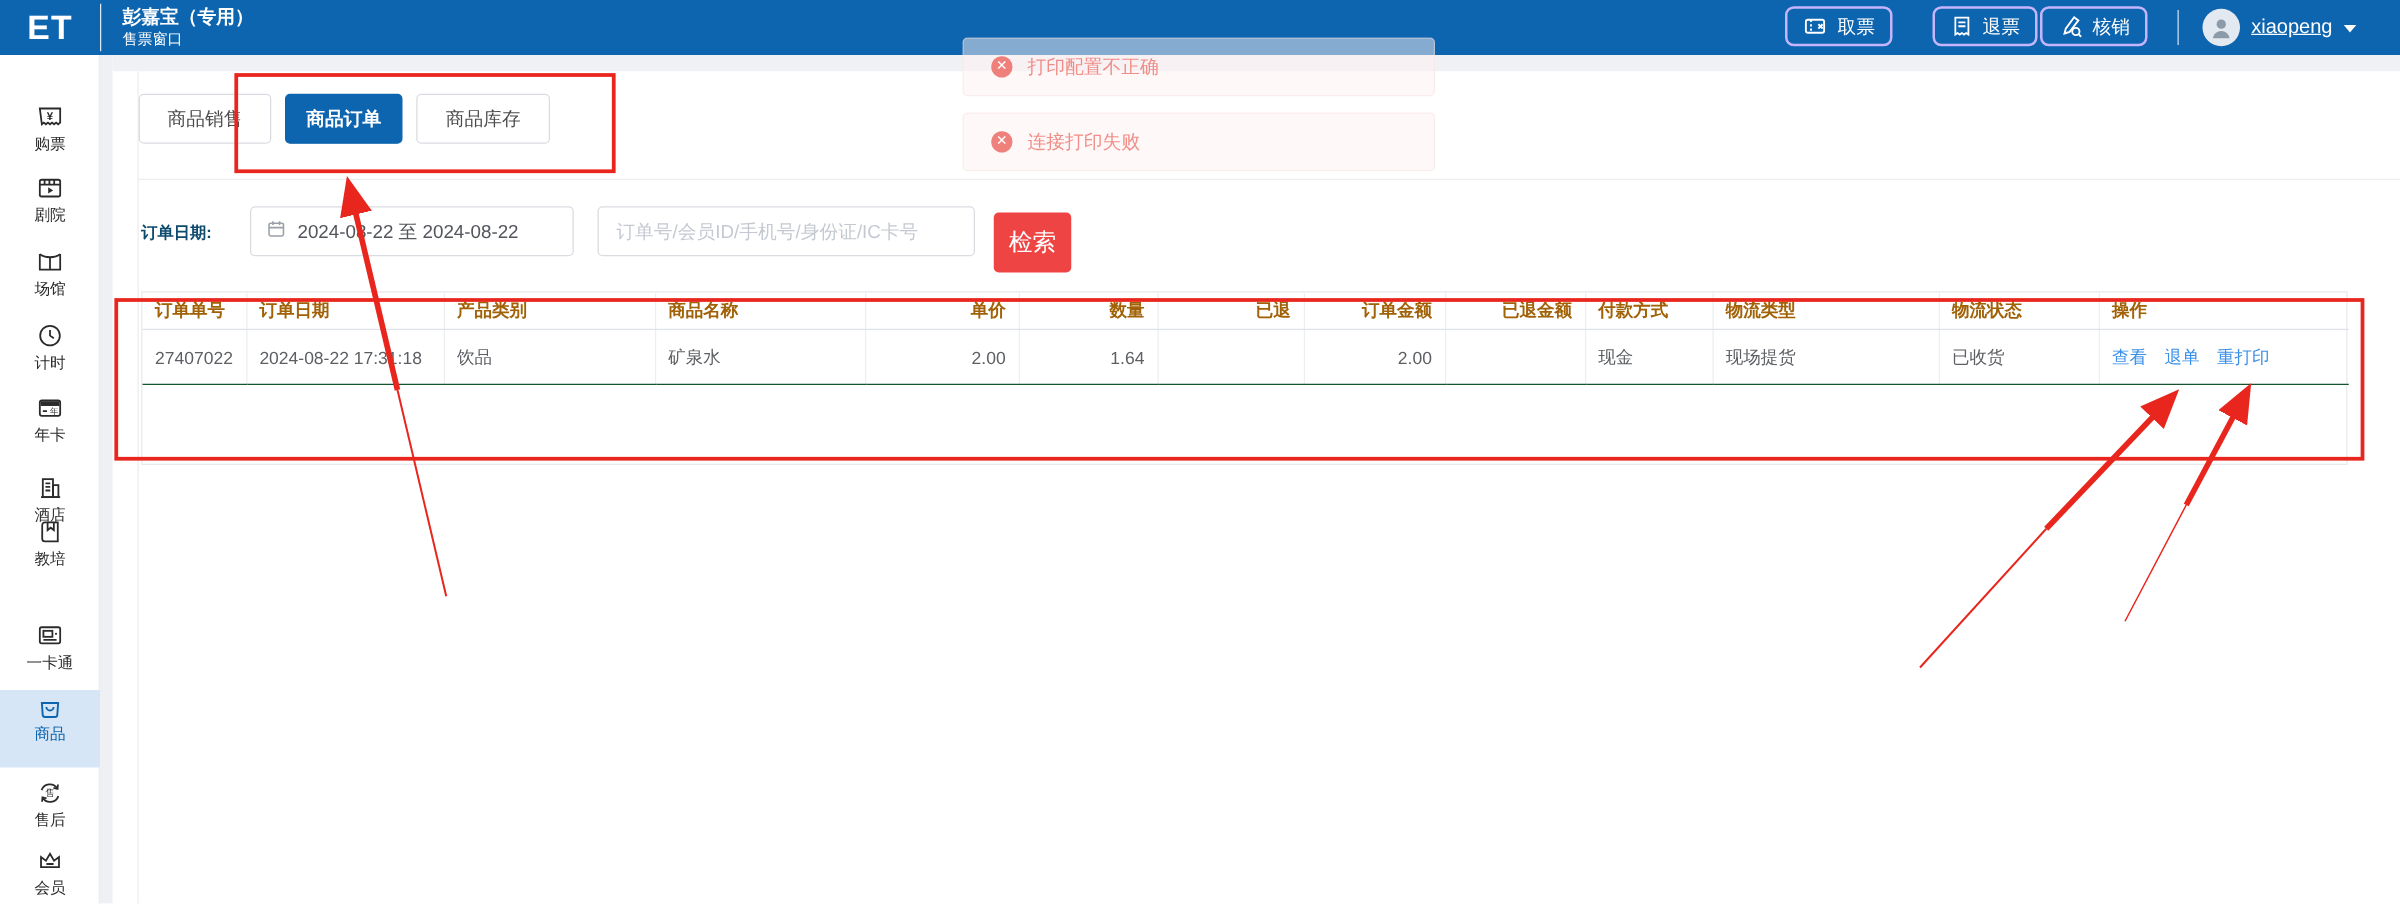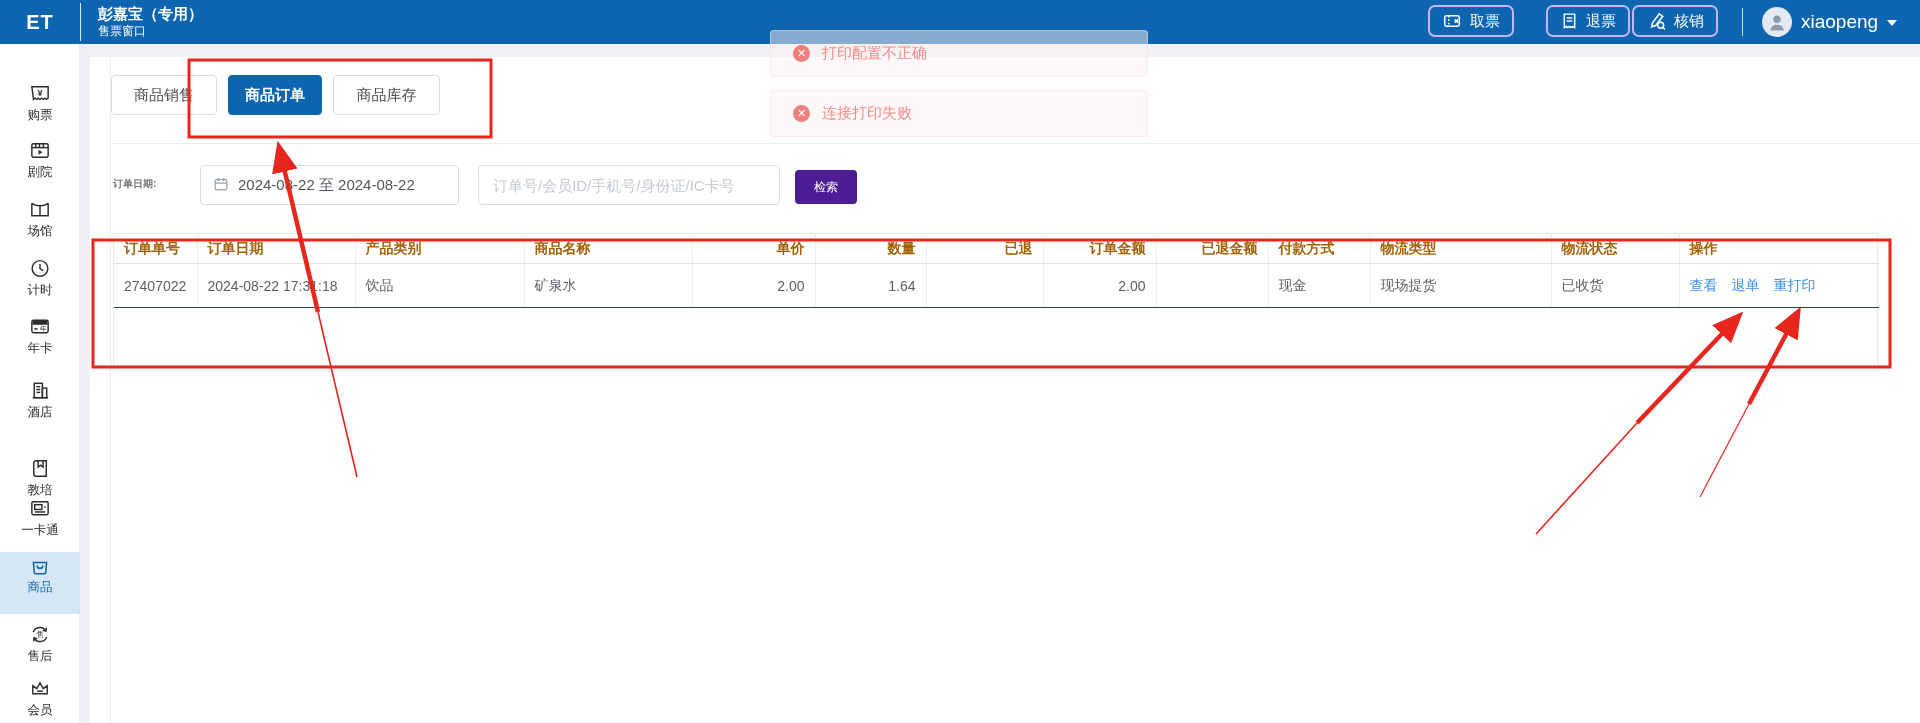--- a/index.html
+++ b/index.html
@@ -3,62 +3,62 @@
 <meta charset="utf-8">
 <style>
   html,body{margin:0;padding:0;background:#fff;}
   .root{position:relative;width:1920px;height:723px;overflow:hidden;background:#fff;
         font-family:"Liberation Sans","DejaVu Sans",sans-serif;}
   .abs{position:absolute;box-sizing:border-box;}
 
   
   .topbar{left:0;top:0;width:1920px;height:44px;background:#0d64af;color:#fff;}
   .logo{left:0;top:0;width:80px;height:44px;line-height:44px;text-align:center;
-        font-size:20px;font-weight:800;letter-spacing:1px;color:#fff;}
+        font-size:27px;font-weight:800;letter-spacing:1px;color:#fff;}
   .topbar-divider{left:80px;top:3px;width:1px;height:38px;background:rgba(255,255,255,.85);}
   .title-block{left:98px;top:4px;color:#fff;}
   .title-line1{font-size:15px;font-weight:700;line-height:19px;}
   .title-line2{font-size:12px;line-height:16px;}
   .tb-btn{top:5px;height:32px;border:2px solid #c4b5fd;border-radius:7px;background:transparent;
           color:#fff;display:flex;align-items:center;gap:7px;padding:0 12px;font-size:15px;cursor:pointer;}
   .tb-btn svg{display:block;}
   .user-divider{left:1742px;top:8px;width:1px;height:28px;background:rgba(255,255,255,.8);}
   .user{left:1762px;top:6px;height:32px;display:flex;align-items:center;gap:9px;color:#fff;}
   .avatar{width:30px;height:30px;border-radius:50%;background:#e3e9f0;display:flex;
           align-items:center;justify-content:center;overflow:hidden;}
-  .user-name{font-size:19px;}
+  .user-name{font-size:16px;text-decoration:underline;}
   .caret{width:0;height:0;border-left:5px solid transparent;border-right:5px solid transparent;
          border-top:6px solid #fff;margin-top:2px;}
 
   
   .sidebar{left:0;top:44px;width:80px;height:679px;background:#fff;border-right:1px solid #ececec;}
   .scroll-strip{left:80px;top:44px;width:10px;height:679px;background:#eef0f3;}
   .gray-band{left:90px;top:44px;width:1830px;height:13px;background:#f0f1f4;}
   .content-edge{left:110px;top:57px;width:1px;height:666px;background:#ededed;}
   .side-item{left:0;width:80px;height:58px;text-align:center;color:#2b2b2b;cursor:pointer;}
   .side-item svg{display:block;margin:2px auto 0;}
   .side-lbl{font-size:12.5px;margin-top:2px;}
   .side-item.active{background:#d6e6f6;color:#0d64af;height:62px;}
 
   
   .tab{top:75px;height:40px;border:1px solid #d9dce1;border-radius:4px;background:#fff;color:#4c4c4c;
        font-size:15px;display:flex;align-items:center;justify-content:center;cursor:pointer;}
   .tab.active{background:#0d64af;border-color:#0d64af;color:#fff;font-weight:600;}
   .hr{left:110px;top:143px;width:1810px;height:1px;background:#ebedf0;}
 
   
-  .flabel{left:113px;top:177px;font-size:10px;font-weight:700;color:#737373;}
+  .flabel{left:113px;top:177px;font-size:13px;font-weight:700;color:#0c4a6e;}
   .date-input{left:200px;top:165px;width:259px;height:40px;border:1px solid #d9dce1;border-radius:4px;
               background:#fff;display:flex;align-items:center;gap:9px;padding-left:12px;
               font-size:15px;color:#53565c;cursor:pointer;}
   .search-input{left:478px;top:165px;width:302px;height:40px;border:1px solid #d9dce1;border-radius:4px;
                 padding:0 14px;font-size:15px;color:#53565c;outline:none;font-family:inherit;}
   .search-input::placeholder{color:#c4c9d1;}
-  .search-btn{left:795px;top:170px;width:62px;height:34px;background:#4c1d95;color:#fff;border:none;
-              border-radius:4px;font-size:12px;display:flex;align-items:center;justify-content:center;cursor:pointer;}
+  .search-btn{left:795px;top:170px;width:62px;height:48px;background:#ef4444;color:#fff;border:none;
+              border-radius:4px;font-size:19px;display:flex;align-items:center;justify-content:center;cursor:pointer;}
 
   
   .table-wrap{left:113px;top:233px;width:1765px;height:139px;border:1px solid #e7e9ed;background:#fff;}
   table.grid{width:100%;border-collapse:collapse;table-layout:fixed;}
   .grid th{height:29px;font-size:14px;font-weight:700;color:#a16207;text-align:left;
            border-bottom:1px solid #dfe2e7;border-right:1px solid #eceef1;padding:0 10px;white-space:nowrap;overflow:hidden;}
   .grid td{height:43px;font-size:14px;color:#5c5f63;border-bottom:1px solid #14532d;
            border-right:1px solid #eceef1;padding:0 10px;white-space:nowrap;overflow:hidden;}
   .grid th:last-child,.grid td:last-child{border-right:none;}
   .grid .num{text-align:right;}
@@ -203,21 +203,21 @@
         <rect x="14.5" y="9.5" width="4.5" height="10"></rect>
         <line x1="8.2" y1="8" x2="12.2" y2="8"></line>
           <line x1="8.2" y1="11" x2="12.2" y2="11"></line>
           <line x1="8.2" y1="14" x2="12.2" y2="14"></line>
         <line x1="4.5" y1="19.5" x2="20.5" y2="19.5"></line>
       </svg>
     </span>
     <div class="side-lbl">酒店</div>
   </div>
 
-  <div class="abs side-item" style="top:455px;">
+  <div class="abs side-item" style="top:412px;">
     <span>
       <svg width="24" height="23" viewBox="0 0 24 24" fill="none" stroke="currentColor" stroke-width="1.5">
         <path d="M18.5 20 H7.7 a2.2 2.2 0 0 1 -2.2 -2.2 V6.2 A2.2 2.2 0 0 1 7.7 4 H18.5 Z"></path>
         <path d="M10 4 V10.5 L12.6 8.5 L15.2 10.5 V4"></path>
       </svg>
     </span>
     <div class="side-lbl">教培</div>
   </div>
 
   <div class="abs side-item" style="top:495px;">

